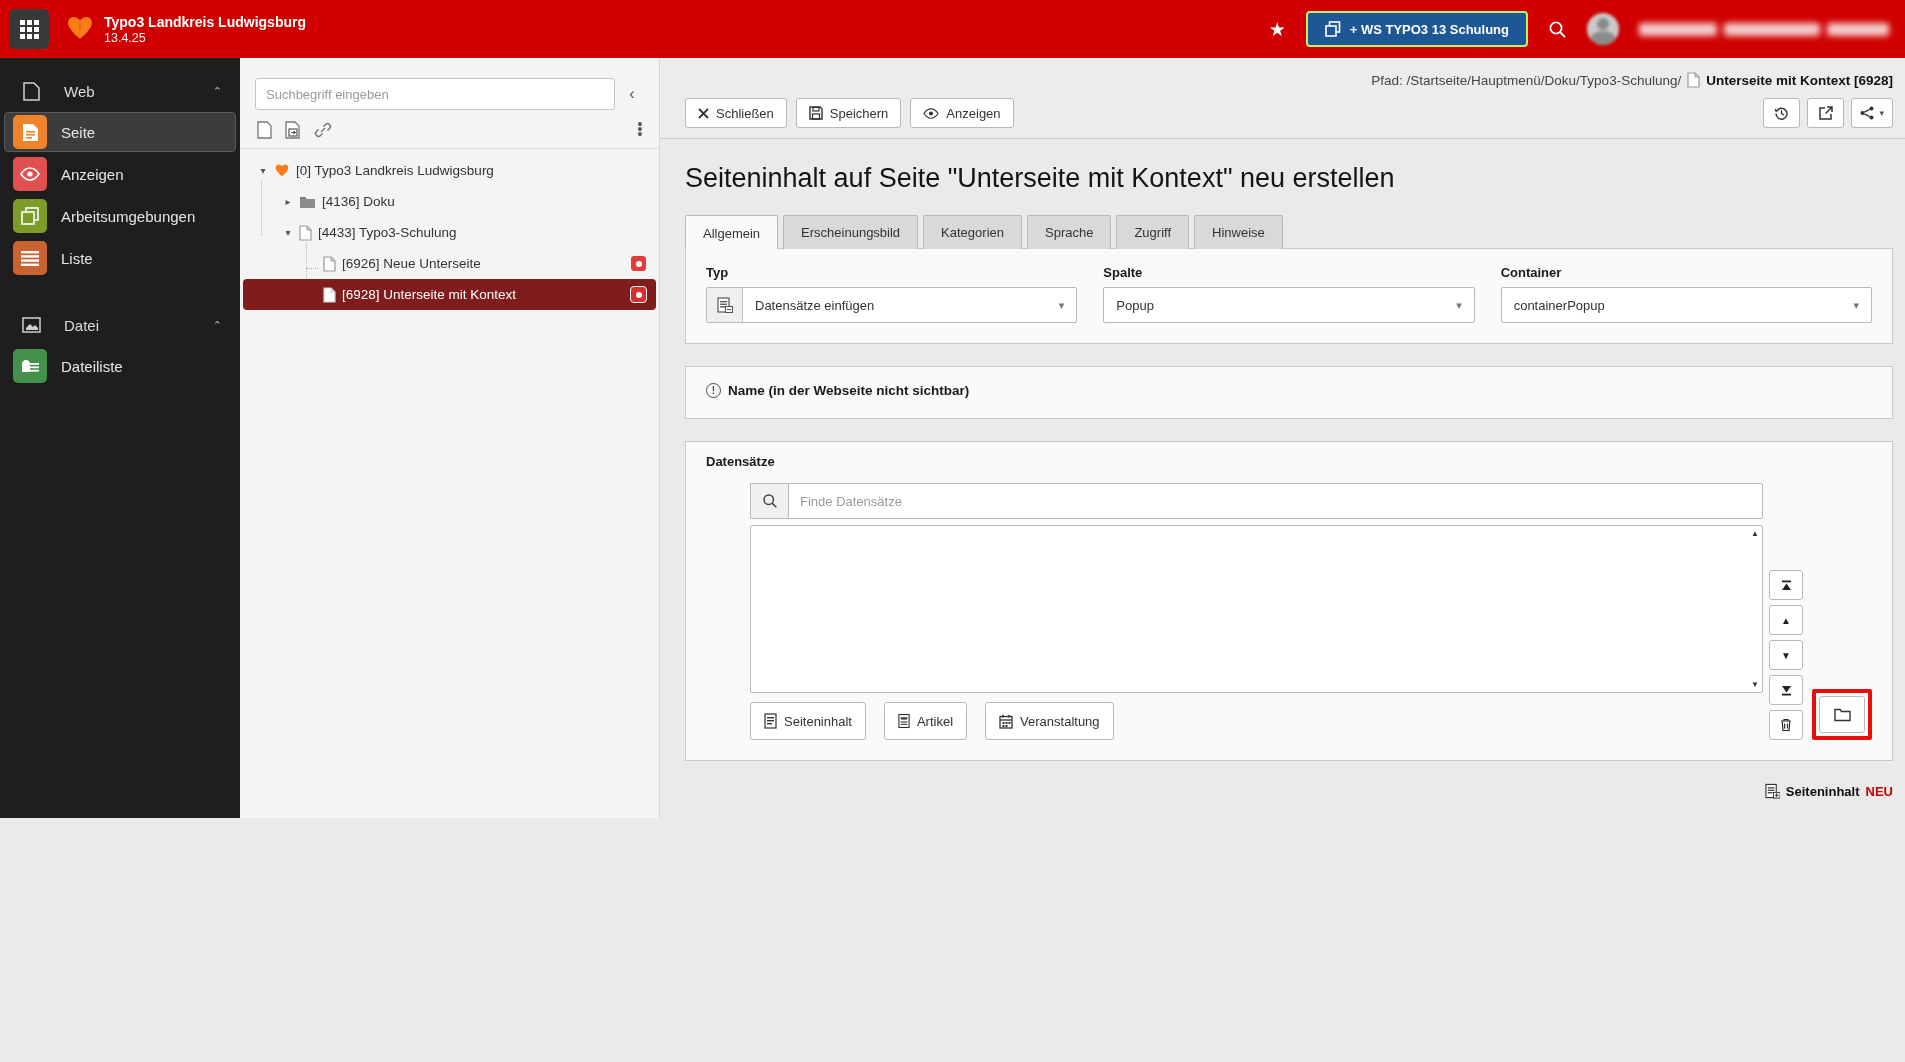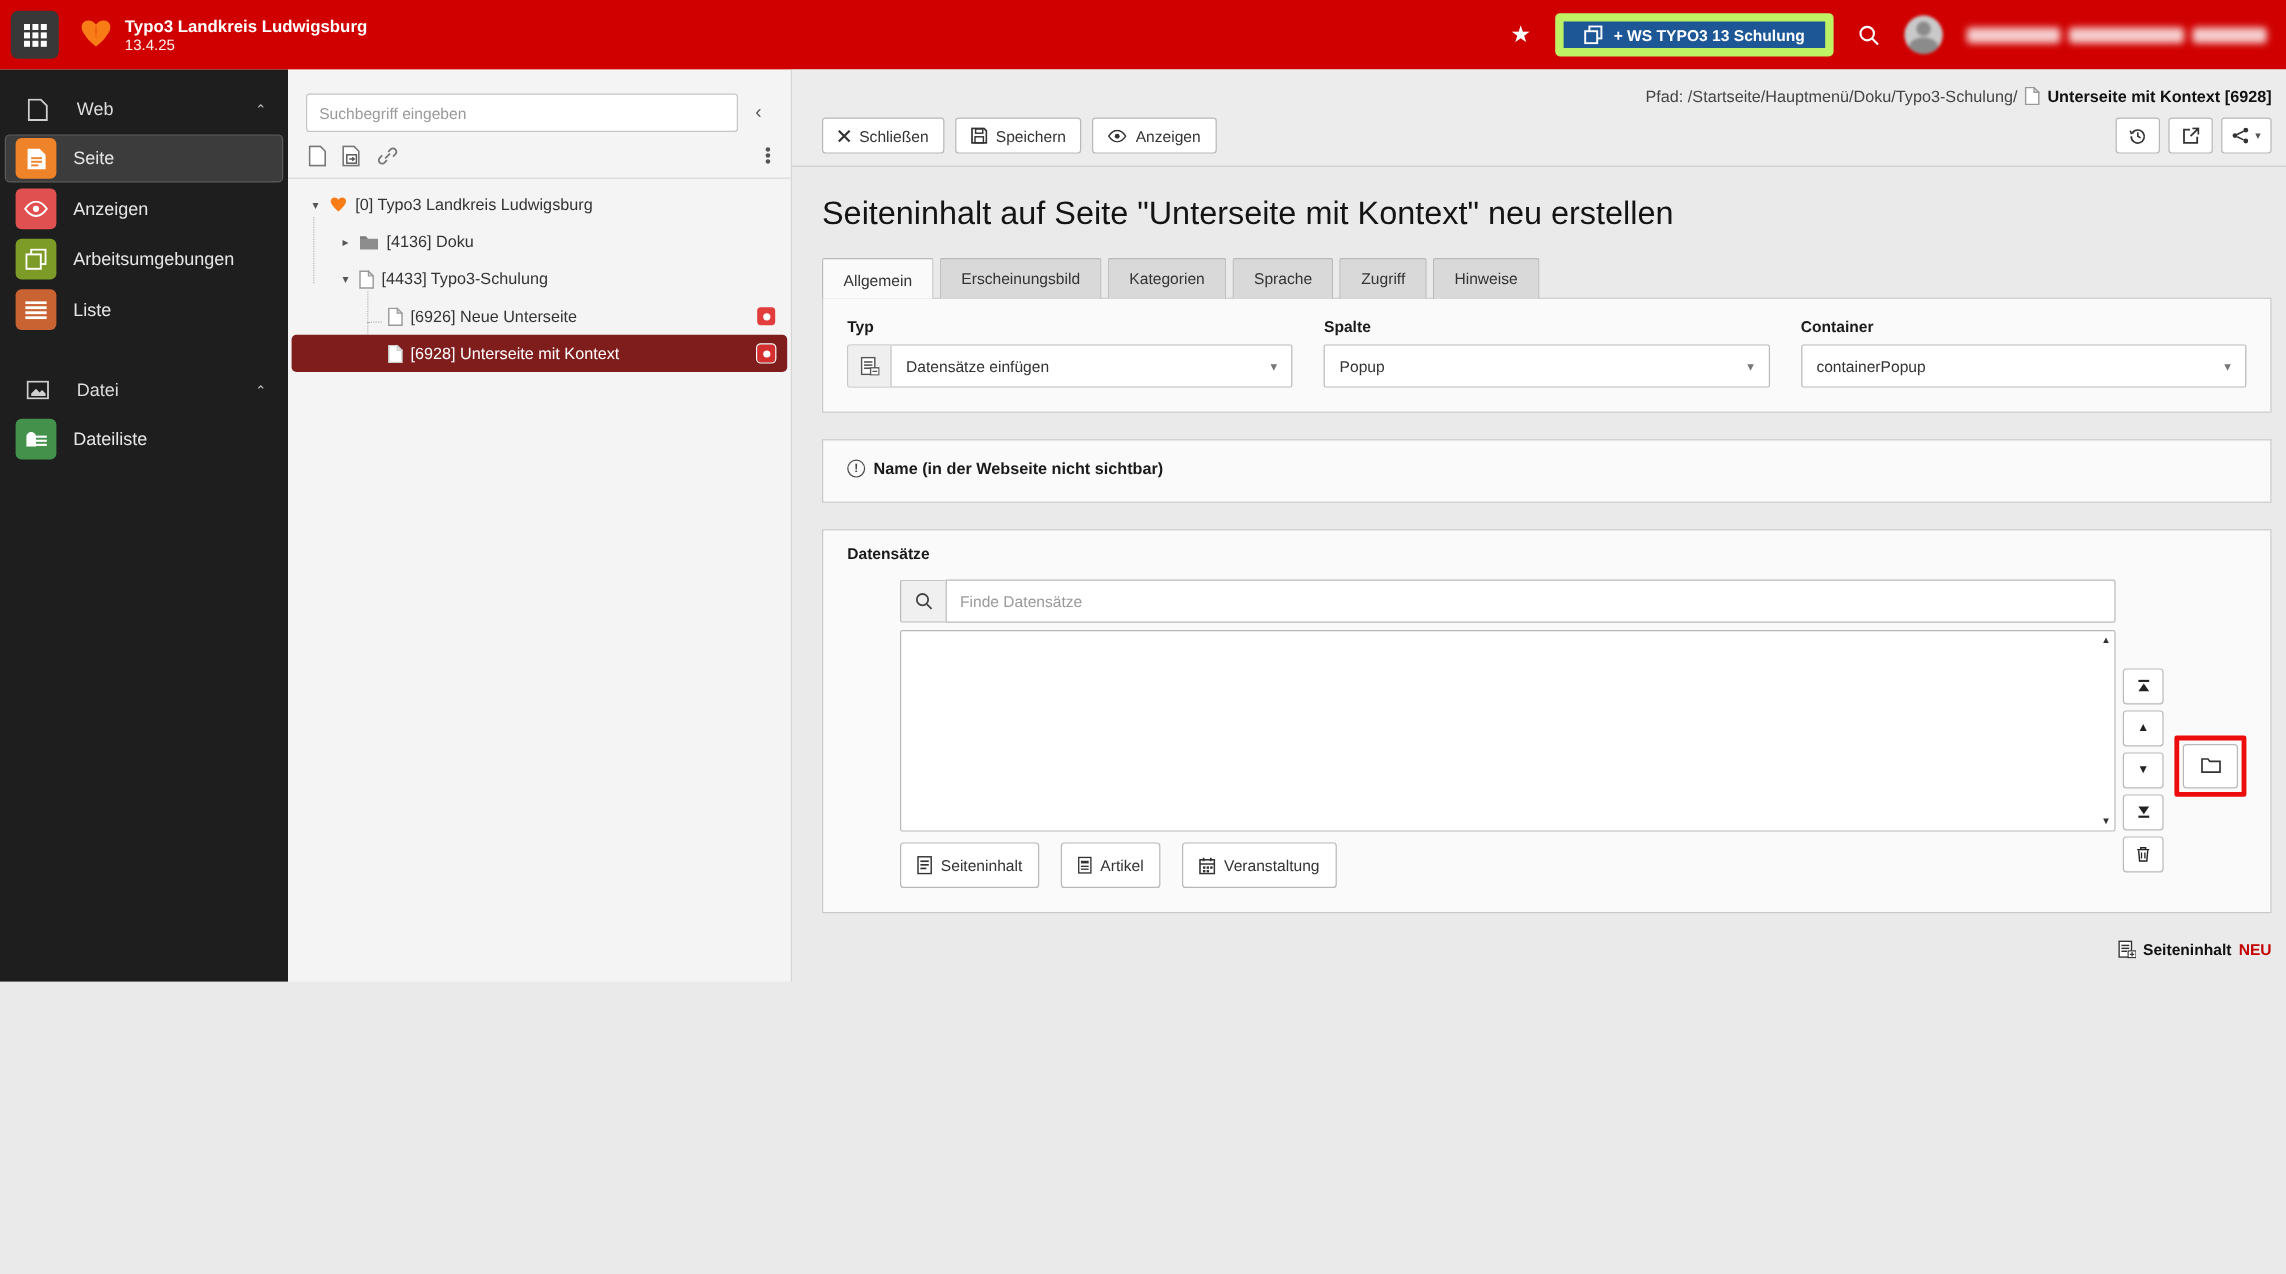--- a/index.html
+++ b/index.html
@@ -10,21 +10,21 @@
   .topbar { height:58px; background:#d00000; display:flex; align-items:center; color:#fff; }
   .menu-grid-btn { width:40px; height:40px; margin:0 8px 0 9px; background:#383838; border-radius:6px;
     display:flex; align-items:center; justify-content:center; cursor:pointer; }
   .gridglyph { display:grid; grid-template-columns:repeat(3,5px); grid-template-rows:repeat(3,5px); gap:2px; }
   .gridglyph i { background:#fff; }
   .t3logo { width:30px; height:30px; margin:0 9px 0 8px; }
   .site-title { font-size:14px; font-weight:bold; line-height:17px; }
   .site-version { font-size:12.5px; opacity:.95; }
   .topbar-right { margin-left:auto; display:flex; align-items:center; gap:20px; padding-right:16px; }
   .star { font-size:19px; color:#fff; cursor:pointer; }
-  .ws-btn { background:#1d5796; border:7px solid #bef264; color:#fff; height:36px; border-radius:4px;
+  .ws-btn { background:#1d5796; border:2px solid #bef264; color:#fff; height:36px; border-radius:4px;
     display:flex; align-items:center; gap:9px; padding:0 17px; font-size:13px; font-weight:bold; cursor:pointer; }
   .tb-search { cursor:pointer; display:flex; }
   .avatar { width:32px; height:32px; border-radius:50%; background:#c9c9c9; overflow:hidden; filter:blur(1.5px); position:relative; }
   .avatar::before { content:""; position:absolute; left:10px; top:5px; width:12px; height:12px; border-radius:50%; background:#8b8b8b; }
   .avatar::after { content:""; position:absolute; left:4px; top:18px; width:24px; height:16px; border-radius:50% 50% 0 0; background:#8b8b8b; }
   .redacted { display:flex; gap:7px; align-items:center; filter:blur(3px); }
   .redacted i { display:block; height:13px; border-radius:3px; background:rgba(255,255,255,.8); }
 
   
   .layout { display:flex; height:760px; }
@@ -95,21 +95,21 @@
   .name-head { display:flex; align-items:center; gap:7px; font-size:13.5px; font-weight:bold; color:#1a1a1a; }
   .infoicon { width:15px; height:15px; border:1.4px solid #4a4a4a; border-radius:50%; font-size:10px; font-weight:bold;
     color:#4a4a4a; display:flex; align-items:center; justify-content:center; flex:none; }
   .name-desc { font-size:12.5px; color:#4a4a4a; margin:7px 0 11px; }
   .info-input-wrap { display:flex; align-items:center; max-width:838px; height:36px; background:#d1ecf1;
     border:1px solid #9fcfdd; border-radius:2px; }
   .info-input { flex:1; background:transparent; border:none; outline:none; font-size:13px; color:#2a2a2a;
     padding:0 12px; font-family:"Liberation Sans",sans-serif; }
   .clear-x { padding:0 12px; color:#8aa7b0; font-size:13px; cursor:pointer; }
 
-  .ds-row { display:flex; align-items:center;padding-left:44px; }
+  .ds-row { display:flex; align-items:flex-end;padding-left:44px; }
   .ds-left { flex:1; min-width:0; }
   .searchgroup { display:flex; height:36px; margin:7px 0 6px; }
   .searchgroup .pre { width:38px; background:#f0f0f0; border:1px solid #b9b9b9; border-right:none; border-radius:2px 0 0 2px;
     display:flex; align-items:center; justify-content:center; }
   .searchgroup input { flex:1; border:1px solid #b9b9b9; border-radius:0 2px 2px 0; font-size:13px; padding:0 11px;
     color:#333; outline:none; background:#fff; font-family:"Liberation Sans",sans-serif; }
   .searchgroup input::placeholder { color:#9a9a9a; }
   .listbox { position:relative; height:168px; background:#fff; border:1px solid #b9b9b9; border-radius:2px; }
   .sb-arrow { position:absolute; right:3px; font-size:8px; color:#333; }
   .typebtns { display:flex; gap:9px; margin-top:9px; }

